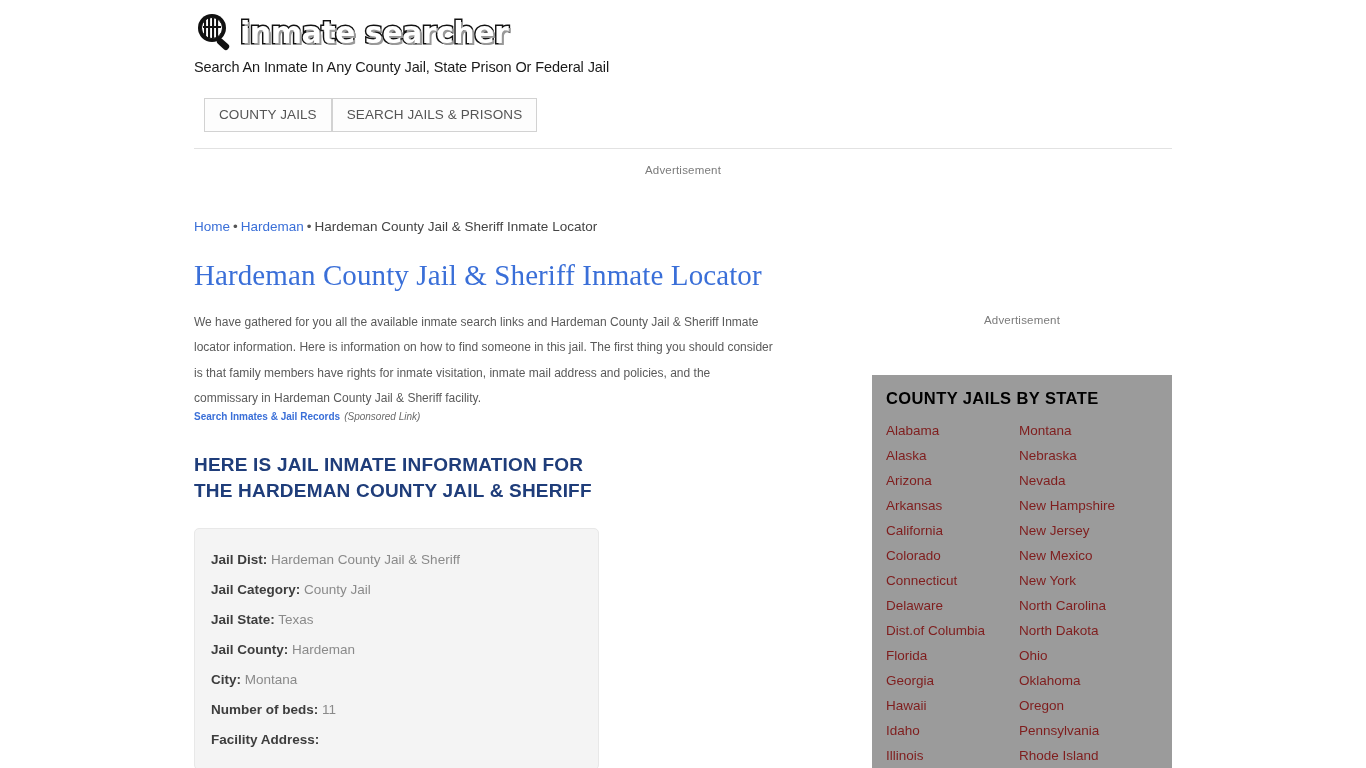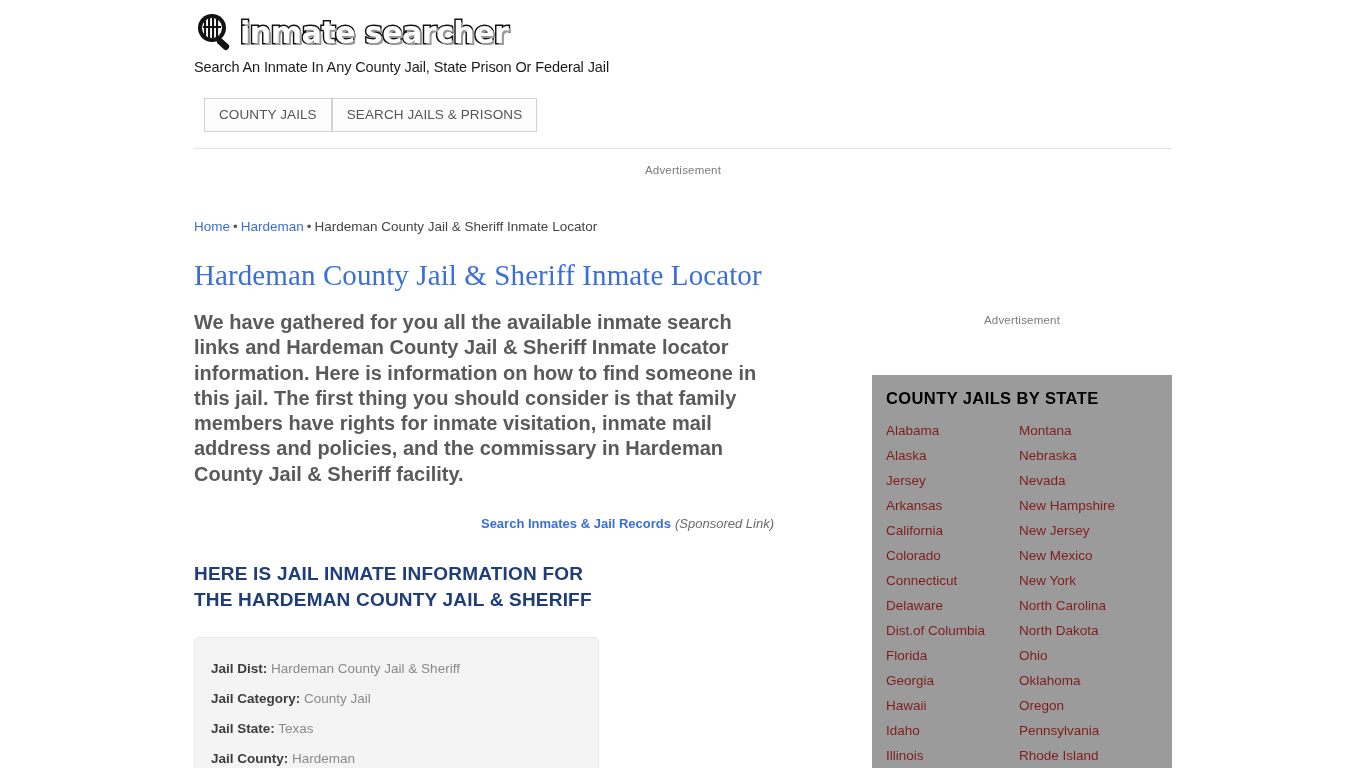--- a/index.html
+++ b/index.html
@@ -138,32 +138,30 @@
   .page-title {
     font-family: "Liberation Serif", serif;
     font-size: 29px;
     font-weight: normal;
     color: #3a6fd8;
     margin: 0 0 18px 0;
     line-height: 34px;
     letter-spacing: 0.1px;
   }
   .intro {
-    font-size: 20px;
+    font-size: 12px;
     color: #5a5a5a;
     line-height: 25.3px;
     margin: 0;
     width: 580px;
-    font-weight: bold;
   }
   .sponsored {
-    margin-top: 29px;
-    text-align: right;
+    text-align: left;
     width: 580px;
-    font-size: 13px;
+    font-size: 10px;
   }
   .sponsored a {
     color: #3a6fd8;
     font-weight: bold;
     text-decoration: none;
   }
   .sponsored .note {
     color: #6b6b6b;
     font-style: italic;
     margin-left: 4px;
@@ -314,21 +312,21 @@
 
   <div class="ad-label-side">Advertisement</div>
 
   <div class="sidebar">
     <div class="sidebar-title">COUNTY JAILS BY STATE</div>
     <div class="state-grid">
       <a class="state-link" href="#">Alabama</a>
       <a class="state-link" href="#">Montana</a>
       <a class="state-link" href="#">Alaska</a>
       <a class="state-link" href="#">Nebraska</a>
-      <a class="state-link" href="#">Jersey</a>
+      <a class="state-link" href="#">Arizona</a>
       <a class="state-link" href="#">Nevada</a>
       <a class="state-link" href="#">Arkansas</a>
       <a class="state-link" href="#">New Hampshire</a>
       <a class="state-link" href="#">California</a>
       <a class="state-link" href="#">New Jersey</a>
       <a class="state-link" href="#">Colorado</a>
       <a class="state-link" href="#">New Mexico</a>
       <a class="state-link" href="#">Connecticut</a>
       <a class="state-link" href="#">New York</a>
       <a class="state-link" href="#">Delaware</a>

